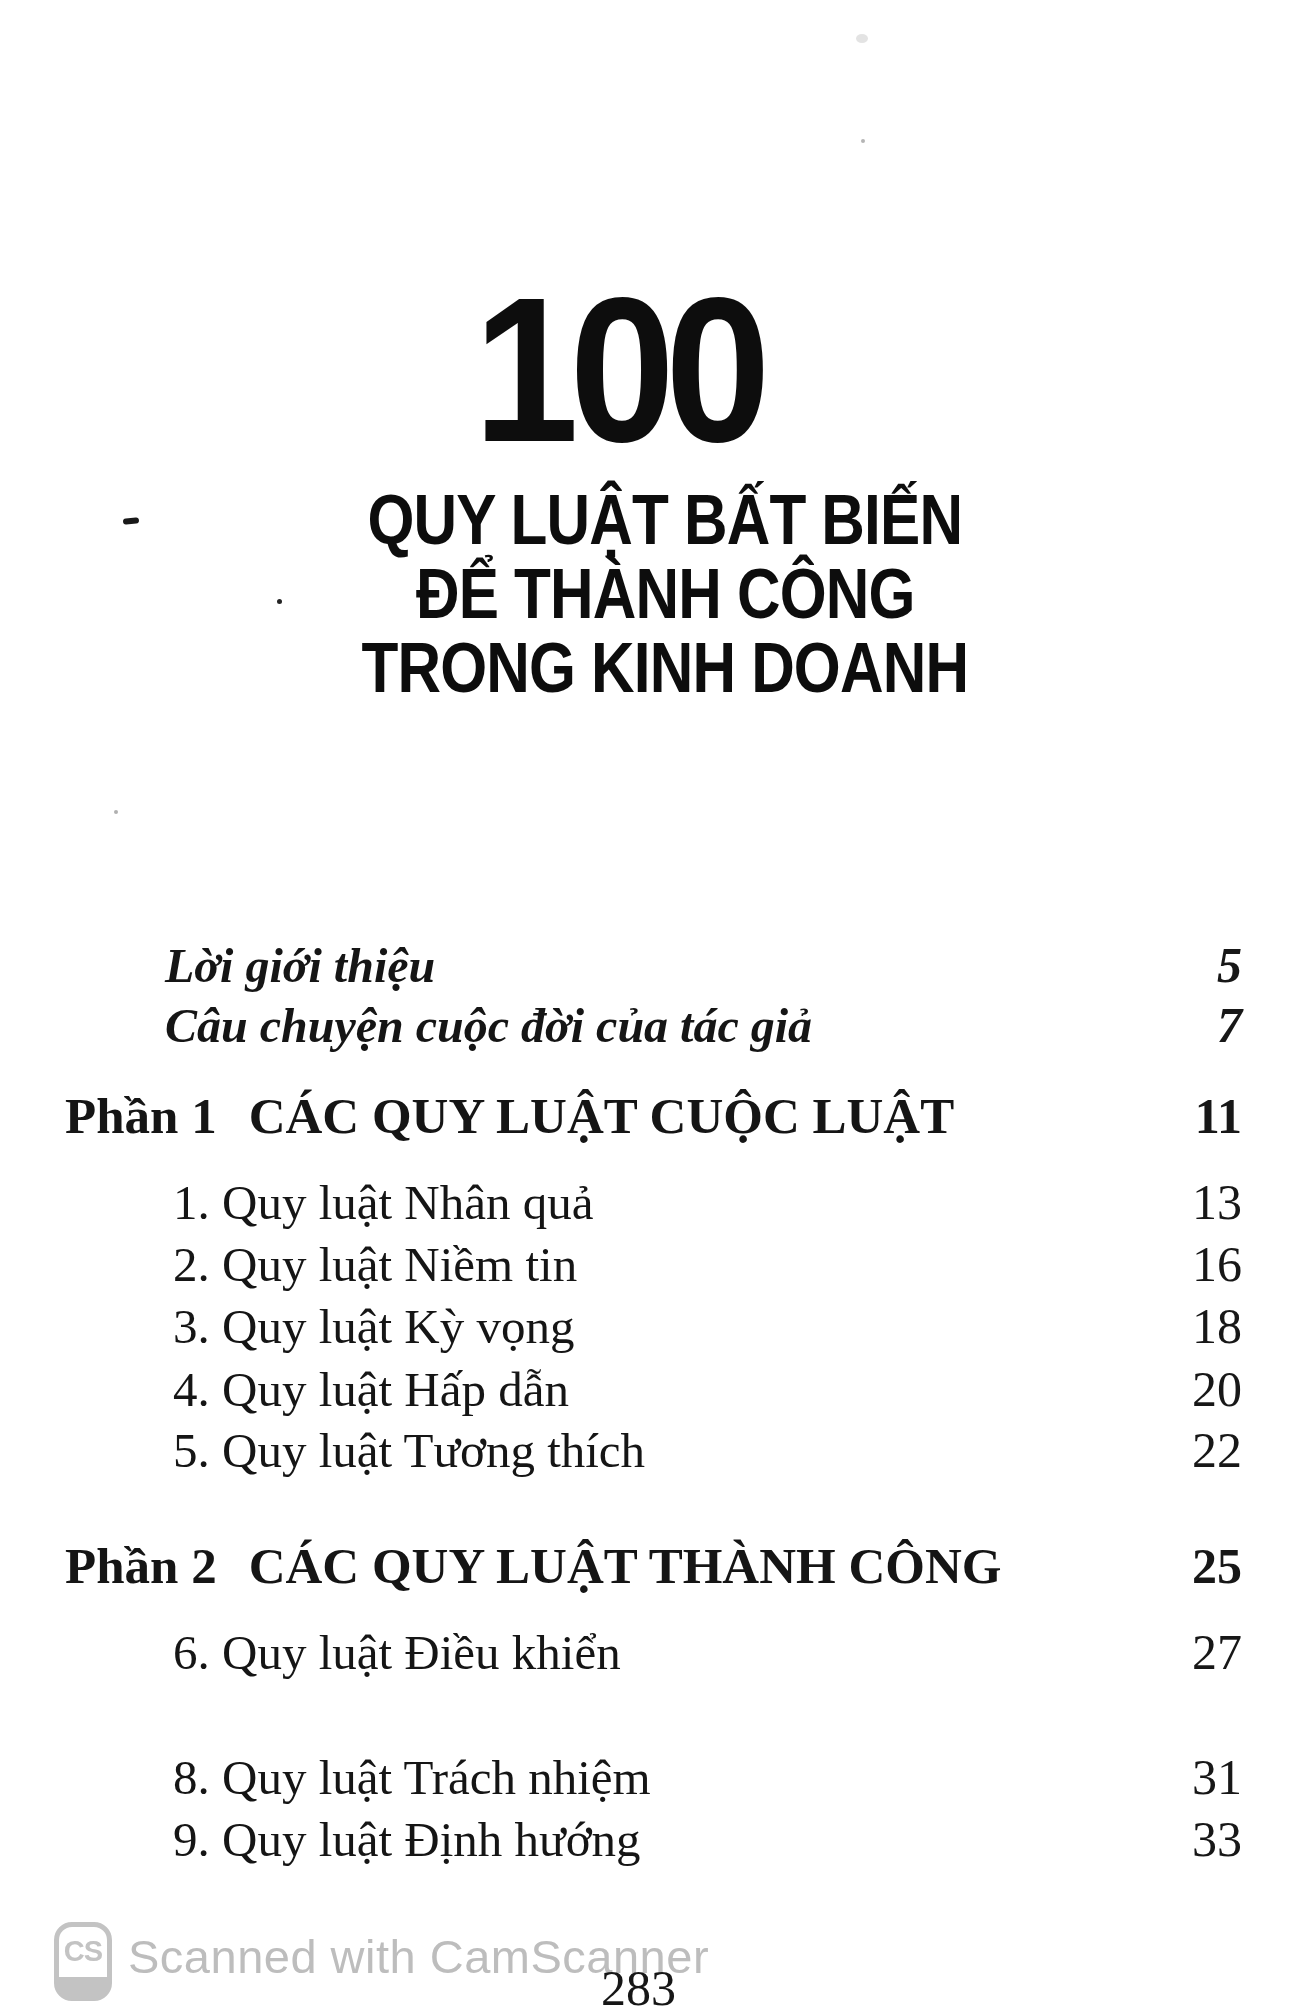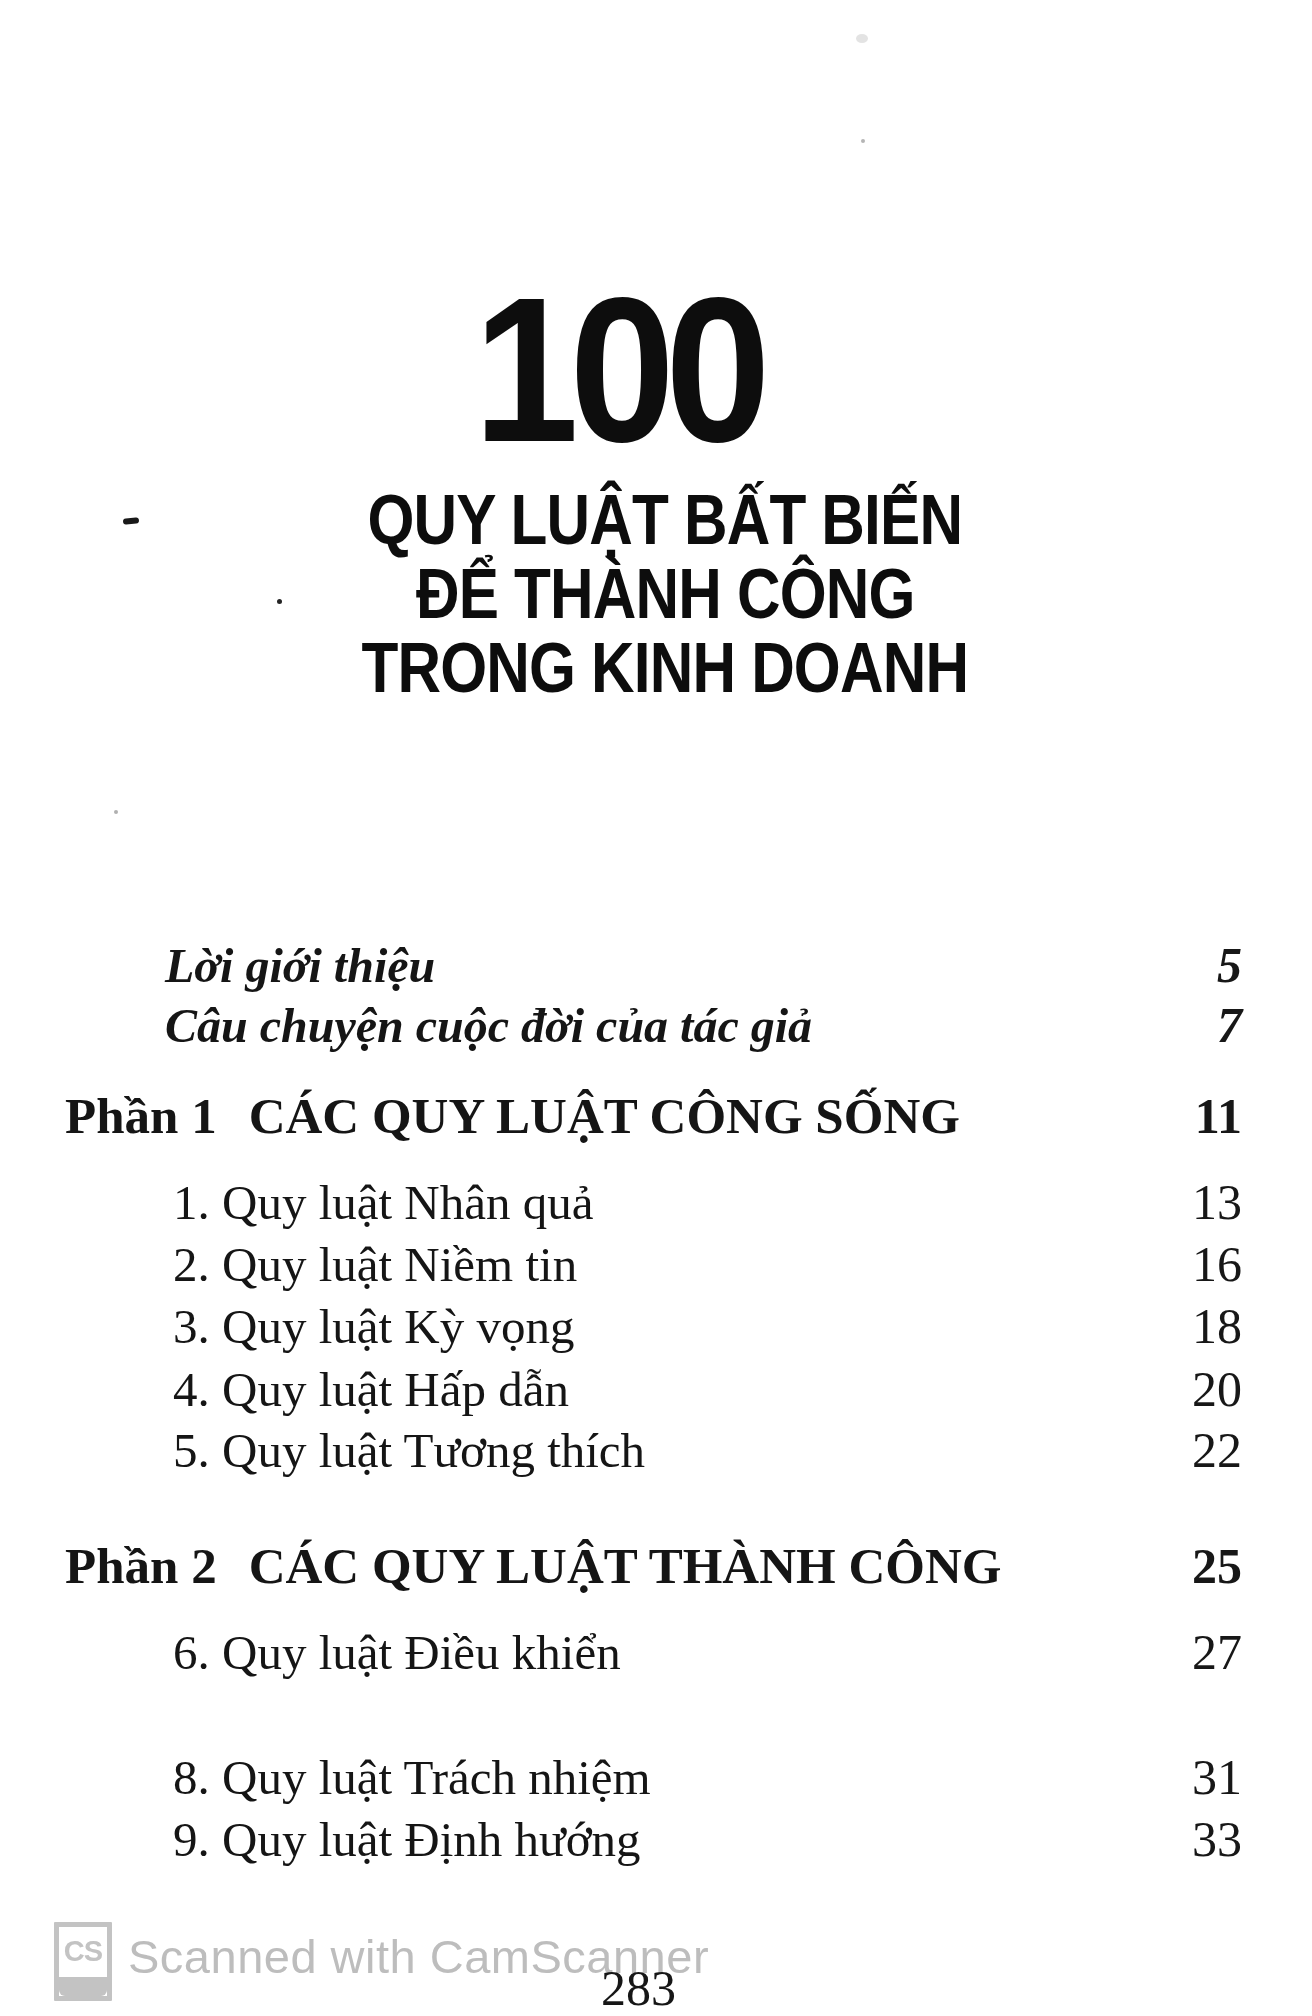--- a/index.html
+++ b/index.html
@@ -121,21 +121,21 @@
   .r-i9 { top: 1808px; }
 
   
   .cs-logo {
     position: absolute;
     left: 54px;
     top: 1922px;
     width: 58px;
     height: 79px;
     border: 5px solid #c3c3c3;
-    border-radius: 1px;
+    border-radius: 18px;
     box-sizing: border-box;
   }
   .cs-logo-letters {
     position: absolute;
     top: 8px;
     left: 0;
     right: 0;
     text-align: center;
     font-family: "Liberation Sans", "DejaVu Sans", sans-serif;
     font-weight: 700;
@@ -216,21 +216,21 @@
       <span class="pagenum">5</span>
     </div>
     <div class="row front r-front2">
       <span class="label">Câu chuyện cuộc đời của tác giả</span>
       <span class="pagenum">7</span>
     </div>
 
     <div class="row part r-part1">
       <span class="part-left">
         <span class="part-label">Phần 1</span>
-        <span class="part-title">CÁC QUY LUẬT CÔNG SỐNG</span>
+        <span class="part-title">CÁC QUY LUẬT CUỘC LUẬT</span>
       </span>
       <span class="pagenum">11</span>
     </div>
 
     <div class="row item r-i1">
       <span class="label">1. Quy luật Nhân quả</span>
       <span class="pagenum">13</span>
     </div>
     <div class="row item r-i2">
       <span class="label">2. Quy luật Niềm tin</span>

